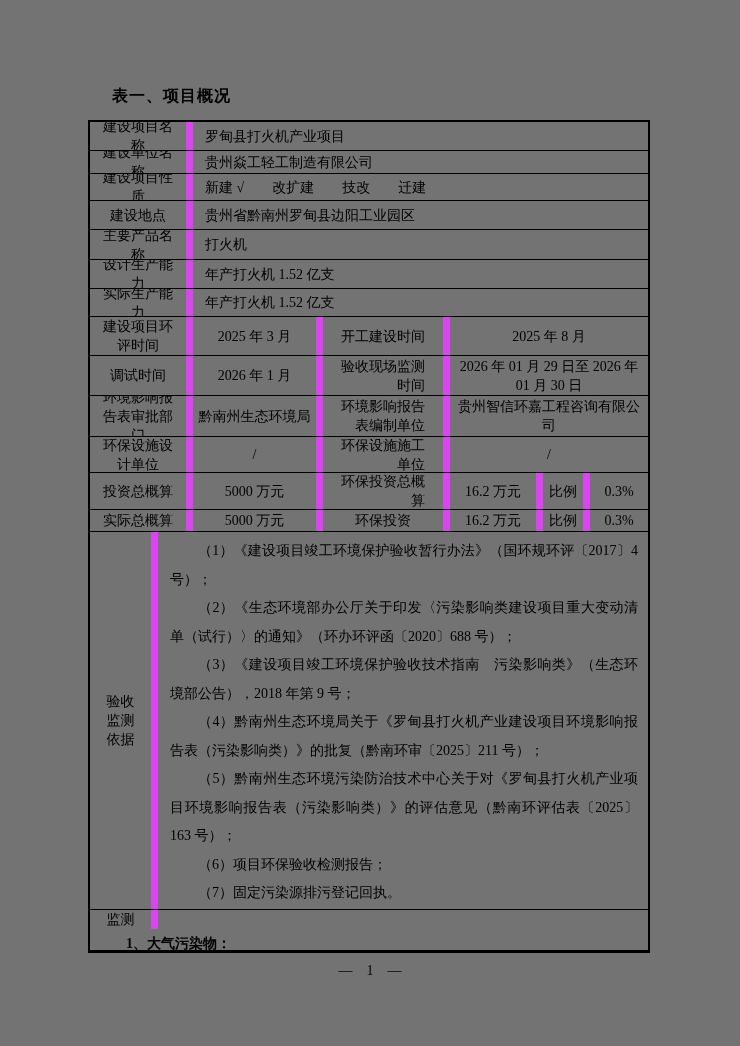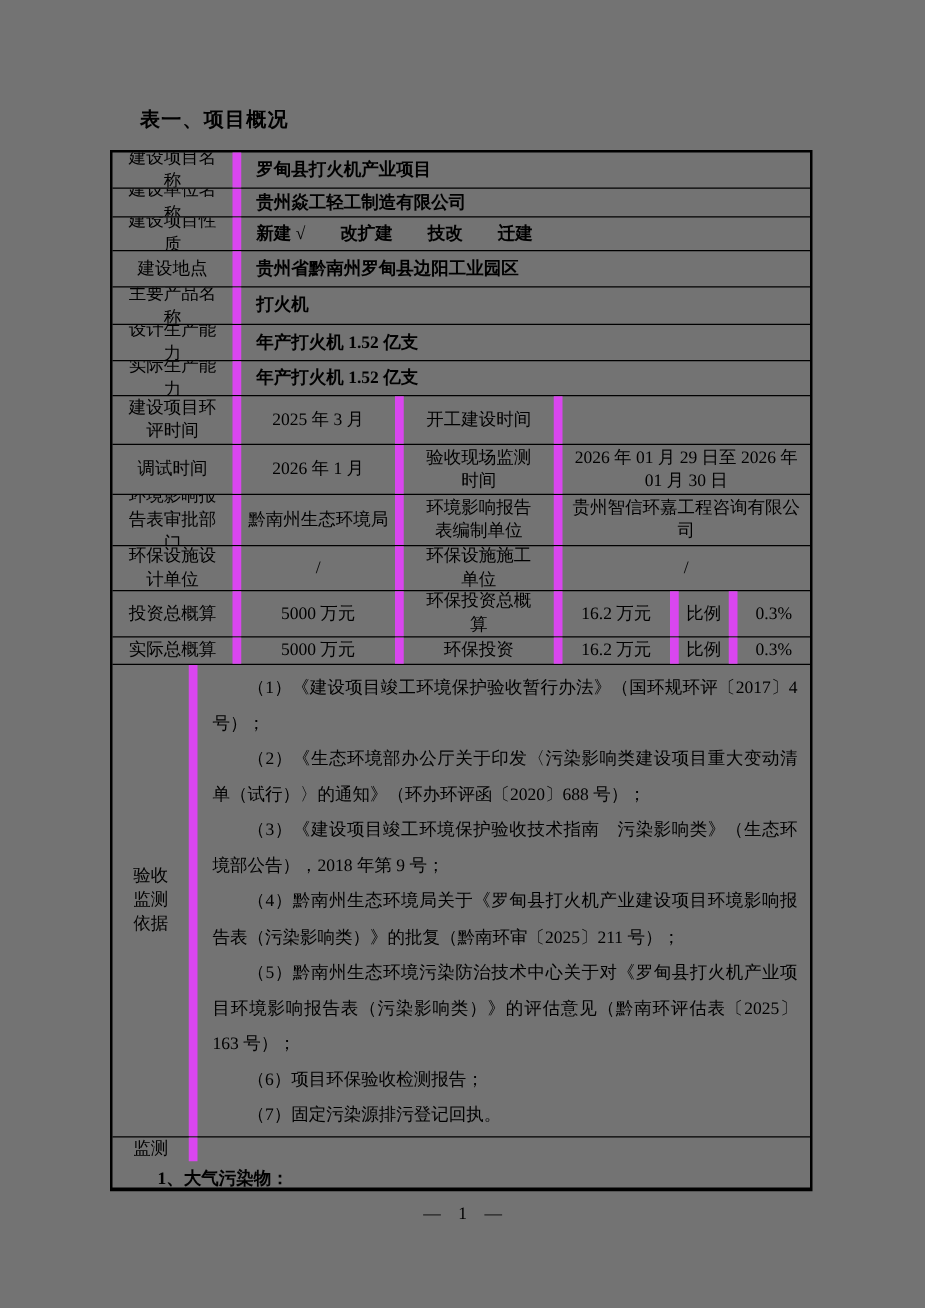--- a/index.html
+++ b/index.html
@@ -9,27 +9,27 @@
   .tbl{position:absolute;left:88px;top:120px;width:562px;
        border:2px solid #000;border-bottom:3px solid #000;box-sizing:border-box;
        font-size:14px;}
   .row{display:flex;border-bottom:1px solid #000;box-sizing:border-box;}
   .row:last-child{border-bottom:none;flex-direction:column;}
   .c{border-right:7px solid #d946ef;box-sizing:border-box;display:flex;align-items:center;
      justify-content:center;text-align:center;line-height:19px;overflow:hidden;}
   .c.last{border-right:none;}
   .wA{width:103px;padding:0 8px;}
   .wB{width:130px;padding:0 4px;}
-  .wC{width:127px;padding:0 18px;}
+  .wC{width:127px;padding:0 18px;text-align:right;}
   .wD{flex:1;padding:0 6px;}
   .wD1{width:93px;}
   .wD2{width:47px;}
   .wD3{flex:1;}
   .wE{width:68px;padding:0 10px;}
-  .vleft{flex:1;justify-content:flex-start;text-align:left;padding-left:12px;padding-right:6px;font-weight:bold;}
+  .vleft{flex:1;justify-content:flex-start;text-align:left;padding-left:12px;padding-right:6px;}
   .basis-content{flex:1;display:block;padding:5px 10px 0 12px;align-items:flex-start;}
   .basis-item{margin:0;text-indent:2em;text-align:justify;line-height:28.5px;font-size:14px;}
   .eval-content{flex:1;display:block;padding:5px 10px 16px 36px;font-weight:bold;text-align:left;}
   .page-num{position:absolute;left:0;top:962px;width:740px;text-align:center;
             font-size:14px;white-space:pre;}
 </style>
 </head>
 <body>
 
 <div class="page">
@@ -64,20 +64,21 @@
     </div>
     <div class="row" style="height:28px">
       <div class="c wA">实际生产能力</div>
       <div class="c vleft last">年产打火机 1.52 亿支</div>
     </div>
 
     <div class="row" style="height:39px">
       <div class="c wA">建设项目环评时间</div>
       <div class="c wB">2025 年 3 月</div>
       <div class="c wC">开工建设时间</div>
+      <div class="c wD last">2025 年 8 月</div>
     </div>
     <div class="row" style="height:40px">
       <div class="c wA">调试时间</div>
       <div class="c wB">2026 年 1 月</div>
       <div class="c wC">验收现场监测时间</div>
       <div class="c wD last">2026 年 01 月 29 日至 2026 年 01 月 30 日</div>
     </div>
     <div class="row" style="height:41px">
       <div class="c wA">环境影响报告表审批部门</div>
       <div class="c wB">黔南州生态环境局</div>

